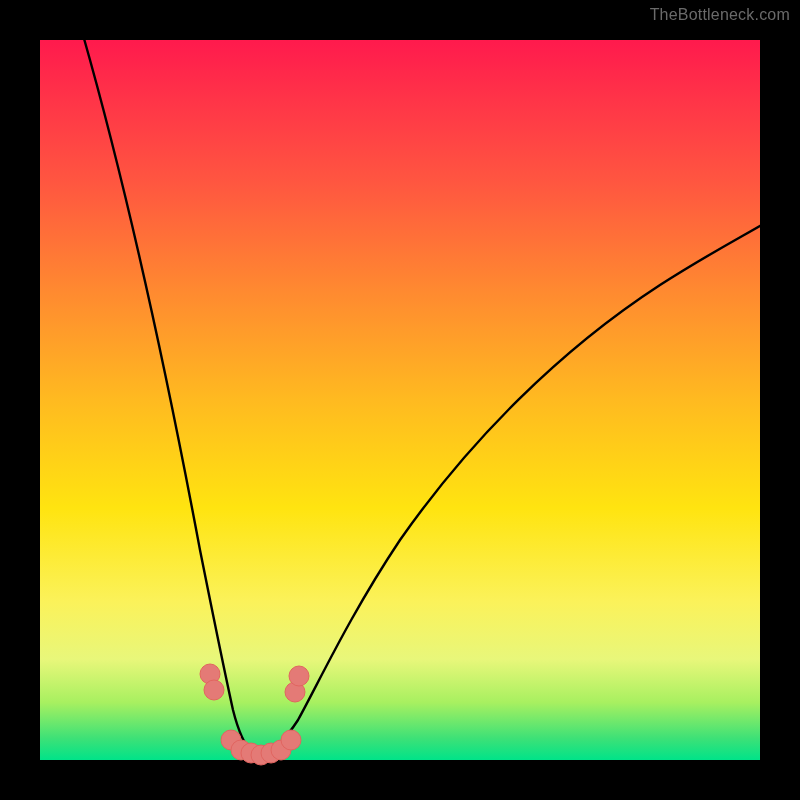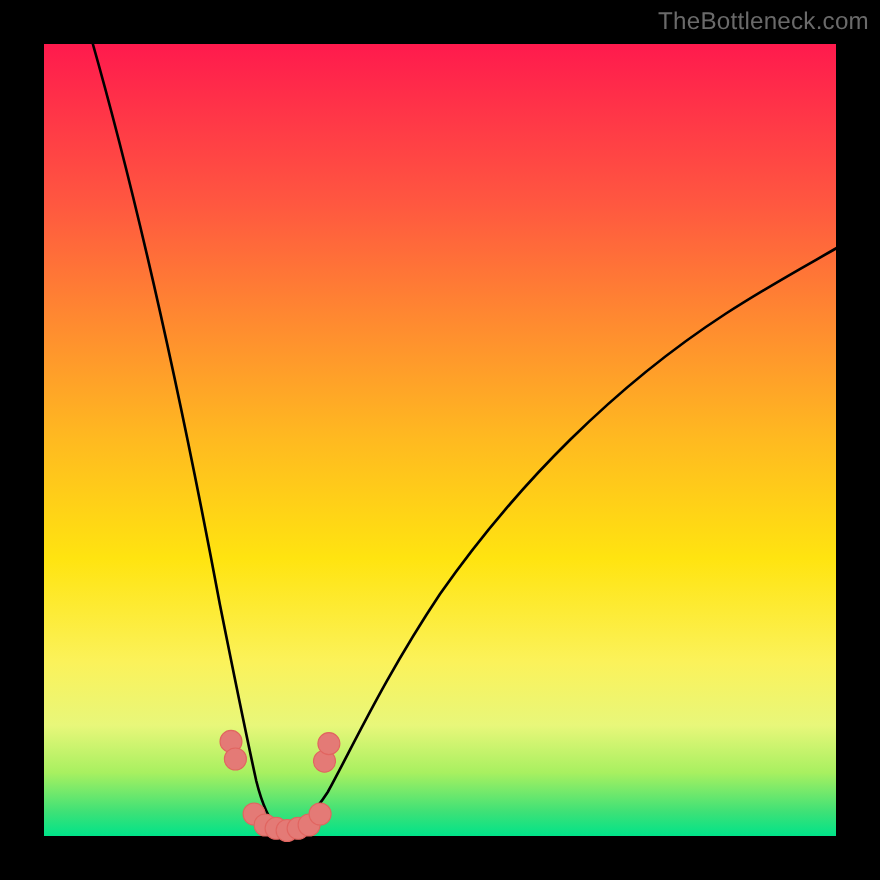--- a/index.html
+++ b/index.html
@@ -39,21 +39,21 @@
       #a8f060 92%,
       #3de177 97%,
       #00e389 100%
     );
   }
   .watermark {
     position: absolute;
     top: 6px;
     right: 10px;
     color: #6a6a6a;
-    font-size: 22px;
+    font-size: 16px;
     font-weight: 500;
     letter-spacing: 0.2px;
     user-select: none;
   }
   svg.curves {
     position: absolute;
     left: 0;
     top: 0;
     width: 720px;
     height: 720px;

